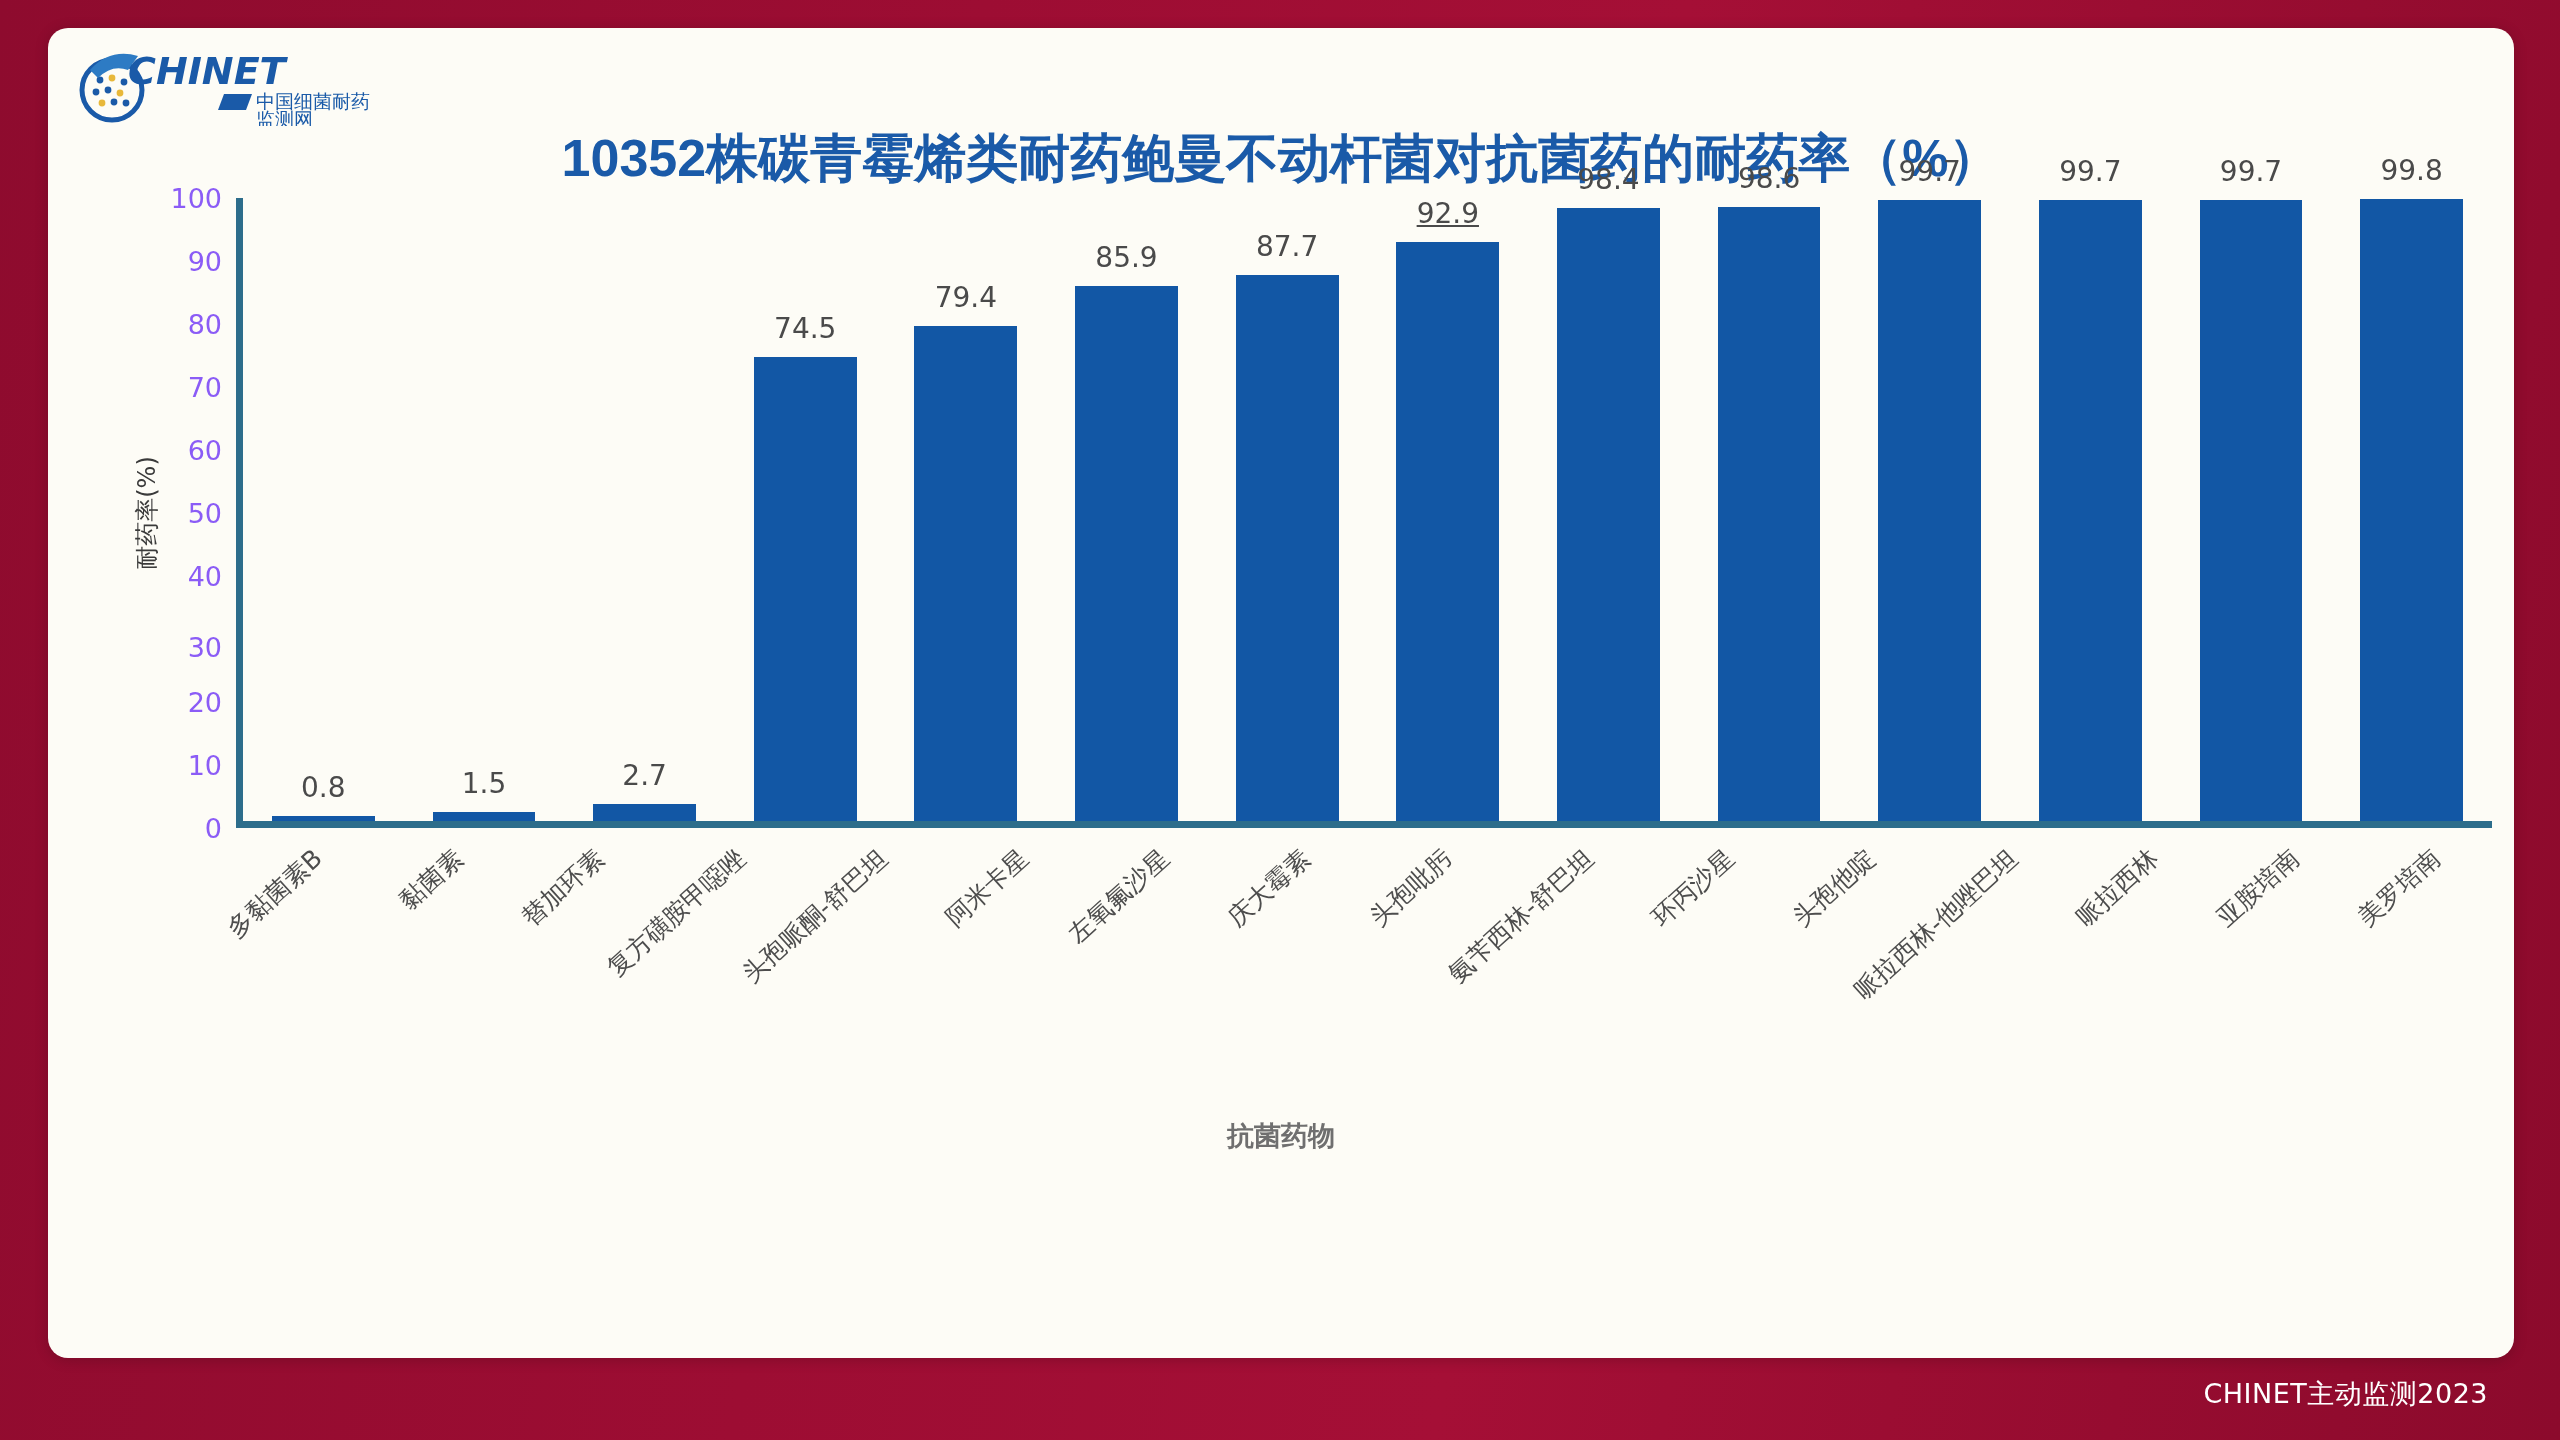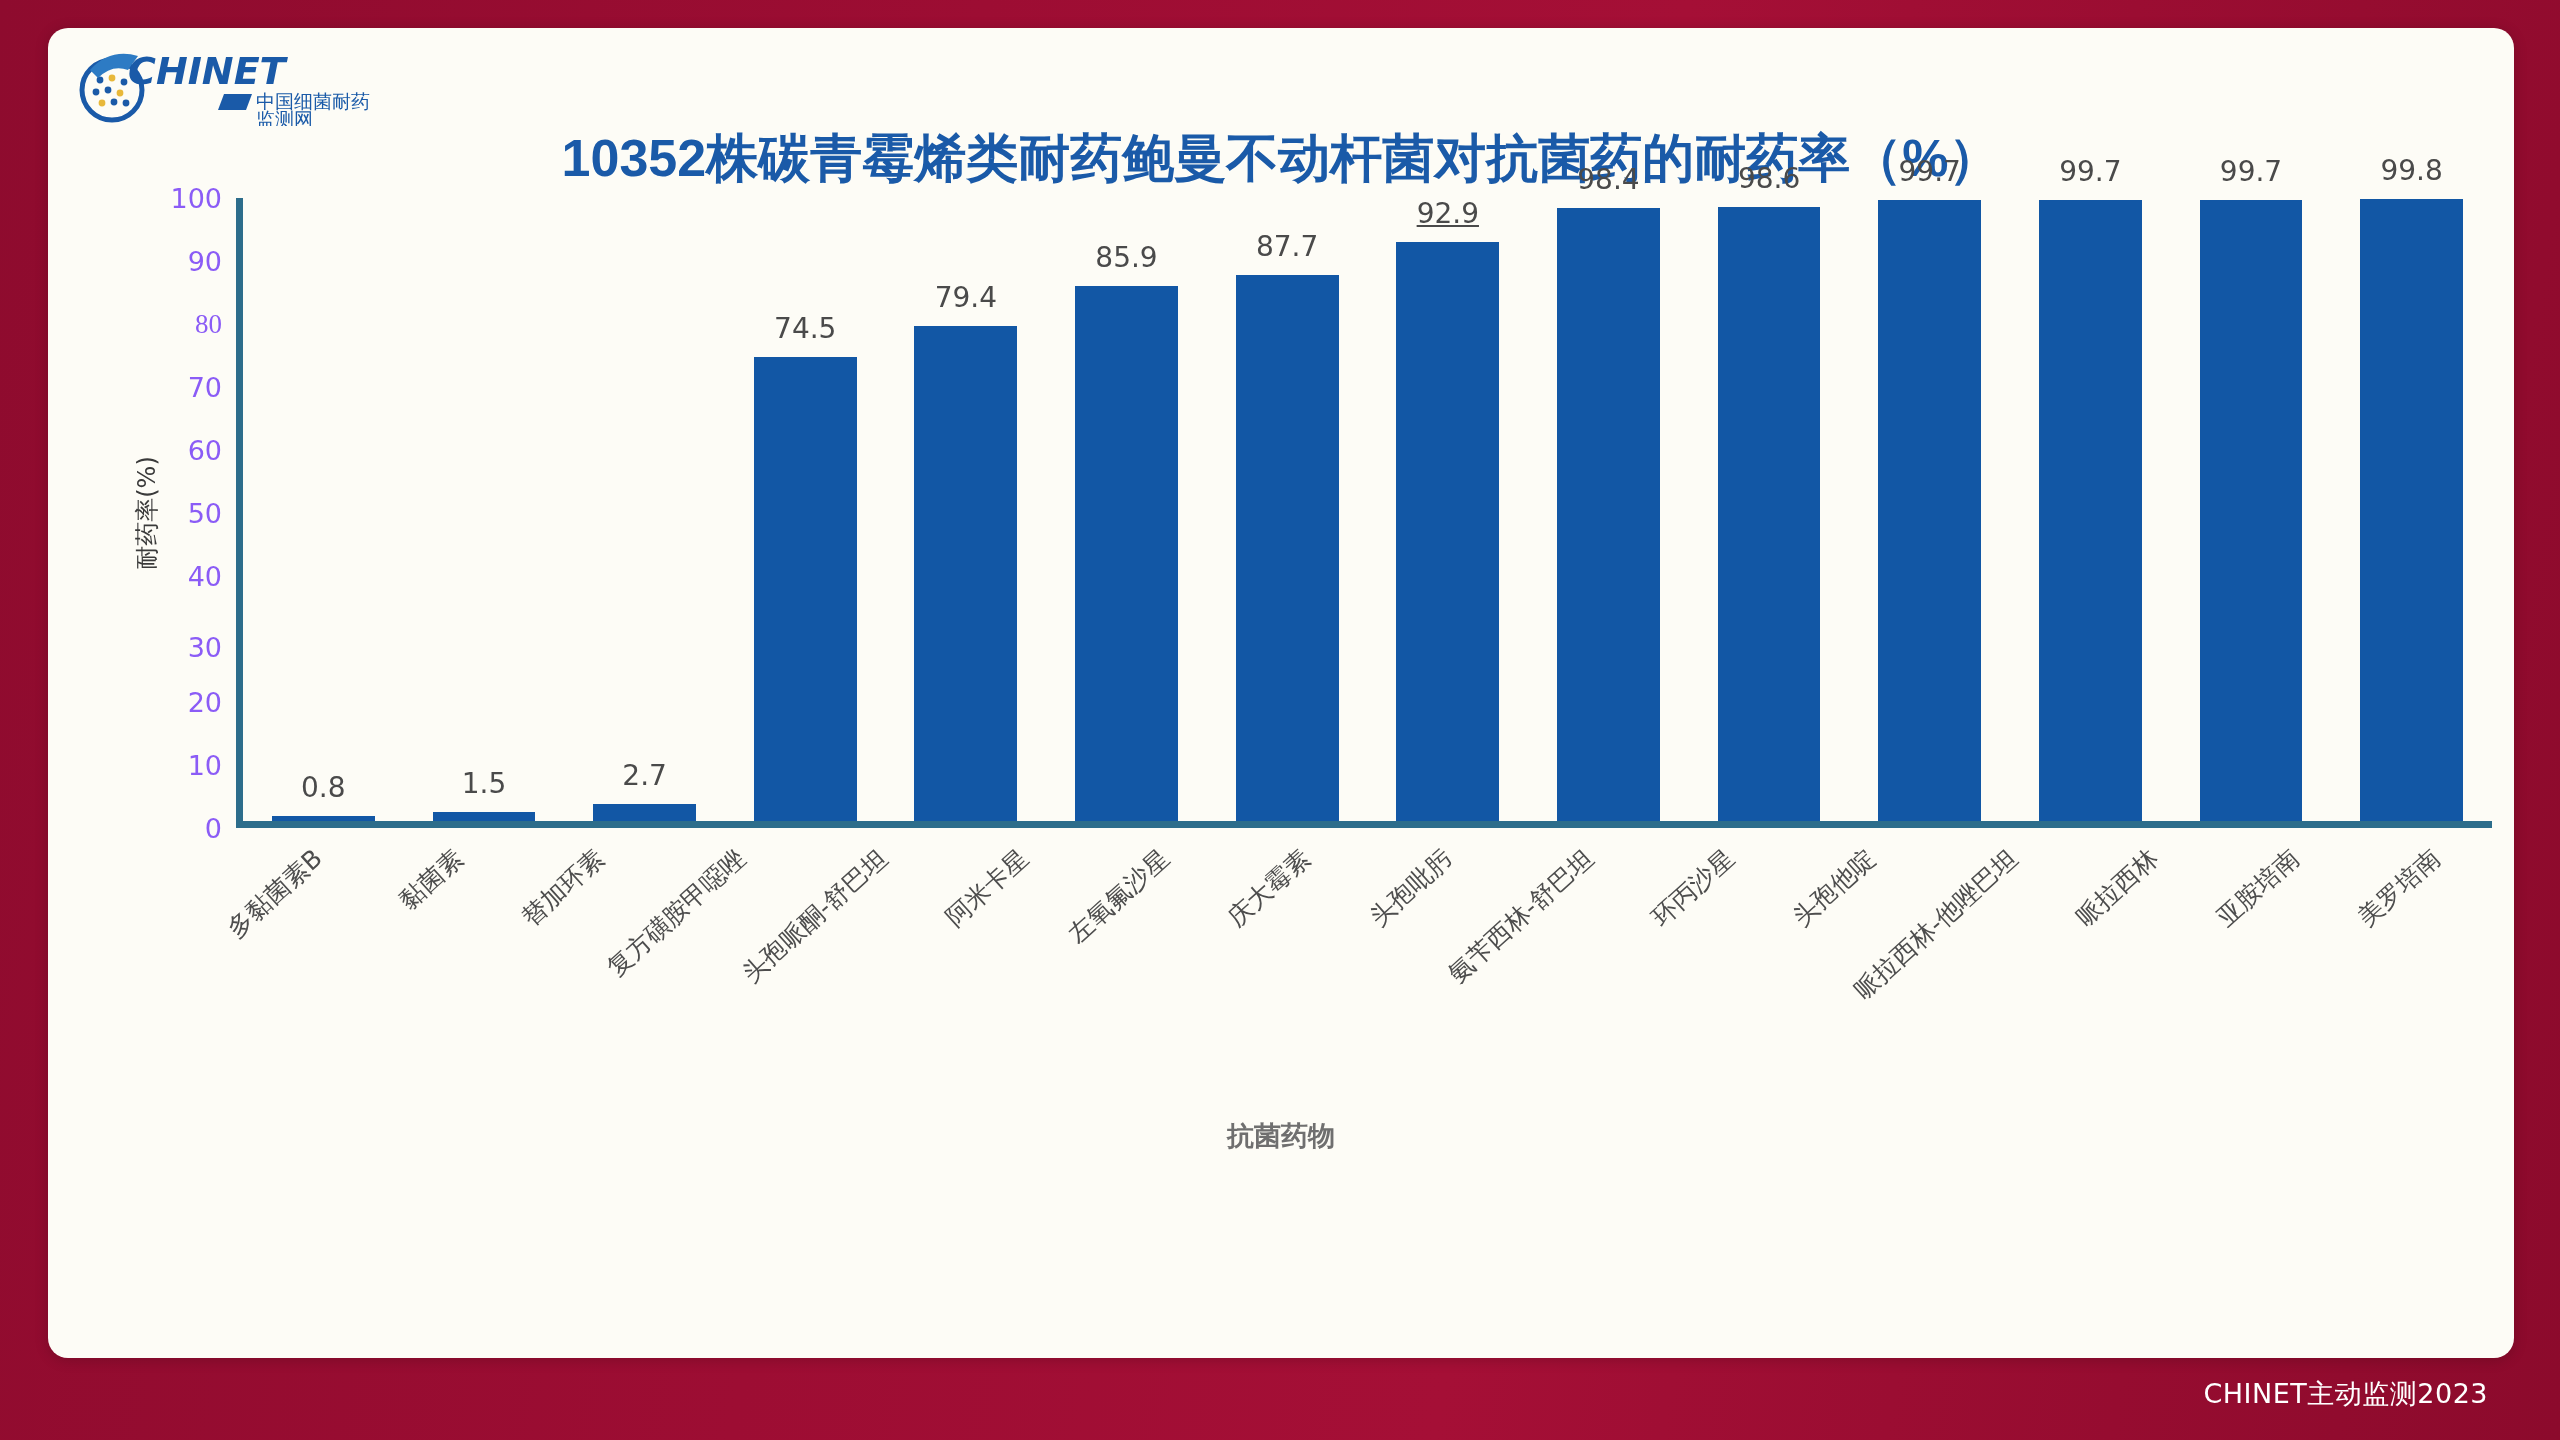--- a/index.html
+++ b/index.html
@@ -219,21 +219,21 @@
       </svg>
     </div>
 
     <div id="chart-title">10352株碳青霉烯类耐药鲍曼不动杆菌对抗菌药的耐药率（%）</div>
 
     <div id="plot-area">
       <div id="y-axis-label">耐药率(%)</div>
       <div id="tick-labels">
           <div class="tick-label" style="top: 0%;">100</div>
           <div class="tick-label" style="top: 10%;">90</div>
-          <div class="tick-label" style="top: 20%; font-family: Liberation Serif, serif;">80</div>
+          <div class="tick-label" style="top: 20%;">80</div>
           <div class="tick-label" style="top: 30%;">70</div>
           <div class="tick-label" style="top: 40%;">60</div>
           <div class="tick-label" style="top: 50%;">50</div>
           <div class="tick-label" style="top: 60%;">40</div>
           <div class="tick-label" style="top: 70%; margin-top: 8px;">30</div>
           <div class="tick-label" style="top: 80%;">20</div>
           <div class="tick-label" style="top: 90%;">10</div>
           <div class="tick-label" style="top: 100%;">0</div>
         </div>
       <div id="axes">

